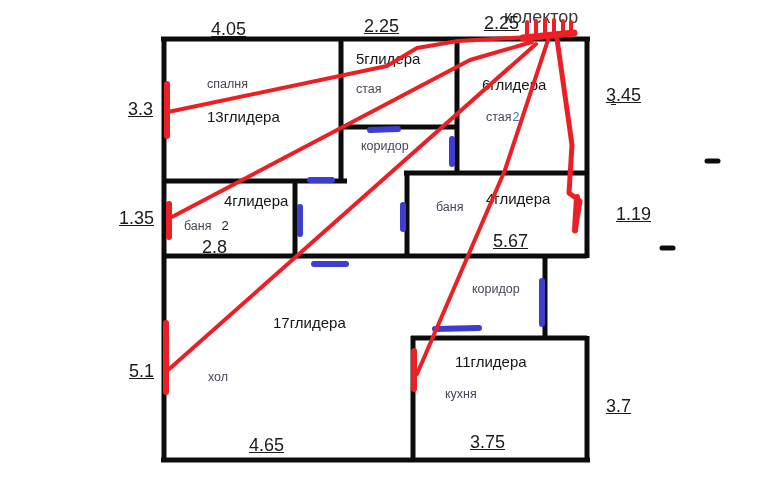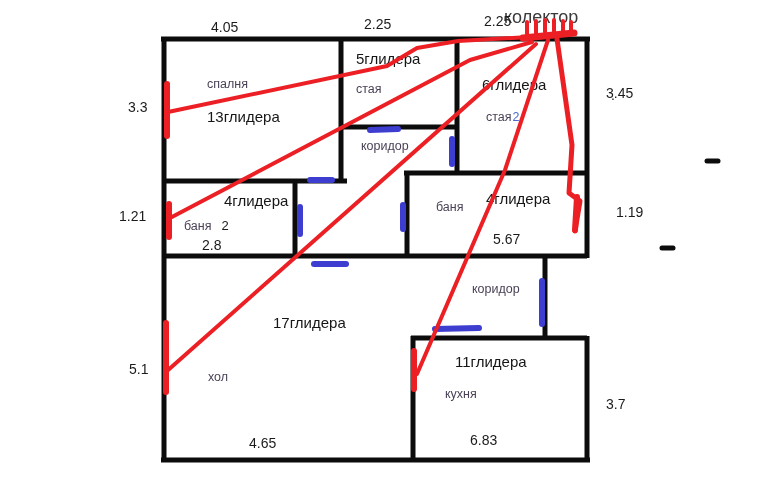--- a/index.html
+++ b/index.html
@@ -2,40 +2,40 @@
 <html style="--wall: #0c0c0c; --pipe: #ec2024; --radiator-blue: #3d3dd0; --room-label: #4b4257; --number-label: #1b1b1b; --blue-number: #4a6bcf;"><head>
 <meta charset="utf-8">
 <style>
   html,body{margin:0;padding:0;background:#ffffff;}
   #stage{
     position:relative;width:776px;height:477px;background:#ffffff;overflow:hidden;
     font-family:"Liberation Sans",sans-serif;
   }
   #drawing{position:absolute;left:0;top:0;z-index:2;}
   .lbl{position:absolute;white-space:nowrap;z-index:1;line-height:1.1;}
-  .dim{font-size:14px;color:var(--number-label,#1b1b1b);}
+  .dim{font-size:18px;color:var(--number-label,#1b1b1b);text-decoration:underline;}
   .room{font-size:12.5px;color:var(--room-label,#4b4257);}
   .gl{font-size:15px;color:#161616;}
   .coll{font-size:18px;color:#3a3a3a;}
   .blue-num{color:var(--blue-number,#4a6bcf);margin-left:1px;}
   .black-num{color:#1b1b1b;margin-left:10px;font-size:13px;}
 </style>
 </head>
 <body>
 
 <div id="stage">
 
   <div class="lbl coll" style="left:504px;top:8px">колектор</div>
 
   <div class="lbl dim" style="left:211px;top:20px">4.05</div>
   <div class="lbl dim" style="left:364px;top:17px">2.25</div>
   <div class="lbl dim" style="left:484px;top:14px">2.25</div>
 
   <div class="lbl dim" style="left:128px;top:100px">3.3</div>
-  <div class="lbl dim" style="left:119px;top:209px">1.21</div>
+  <div class="lbl dim" style="left:119px;top:209px">1.35</div>
   <div class="lbl dim" style="left:129px;top:362px">5.1</div>
 
   <div class="lbl dim" style="left:606px;top:86px">3.45</div>
   <div class="lbl dim" style="left:611px;top:88px">.</div>
   <div class="lbl dim" style="left:616px;top:205px">1.19</div>
   <div class="lbl dim" style="left:606px;top:397px">3.7</div>
 
   <div class="lbl room" style="left:207px;top:78px">спалня</div>
   <div class="lbl gl" style="left:207px;top:109px">13глидера</div>
 
@@ -56,21 +56,21 @@
   <div class="lbl dim" style="left:493px;top:232px">5.67</div>
 
   <div class="lbl room" style="left:472px;top:283px">коридор</div>
 
   <div class="lbl gl" style="left:273px;top:315px">17глидера</div>
   <div class="lbl room" style="left:208px;top:371px">хол</div>
   <div class="lbl dim" style="left:249px;top:436px">4.65</div>
 
   <div class="lbl gl" style="left:455px;top:354px">11глидера</div>
   <div class="lbl room" style="left:445px;top:388px">кухня</div>
-  <div class="lbl dim" style="left:470px;top:433px">6.83</div>
+  <div class="lbl dim" style="left:470px;top:433px">3.75</div>
 
   <svg id="drawing" width="776" height="477" viewBox="0 0 776 477">
 
     <g style="stroke:var(--wall,#0c0c0c);stroke-width:5;stroke-linecap:butt">
       <line x1="161" y1="39" x2="590" y2="39"></line>
       <line x1="164" y1="37" x2="164" y2="462"></line>
       <line x1="587" y1="37" x2="587" y2="258"></line>
       <line x1="587" y1="336" x2="587" y2="462"></line>
       <line x1="161" y1="460" x2="590" y2="460"></line>
       <line x1="162" y1="181" x2="347" y2="181"></line>

